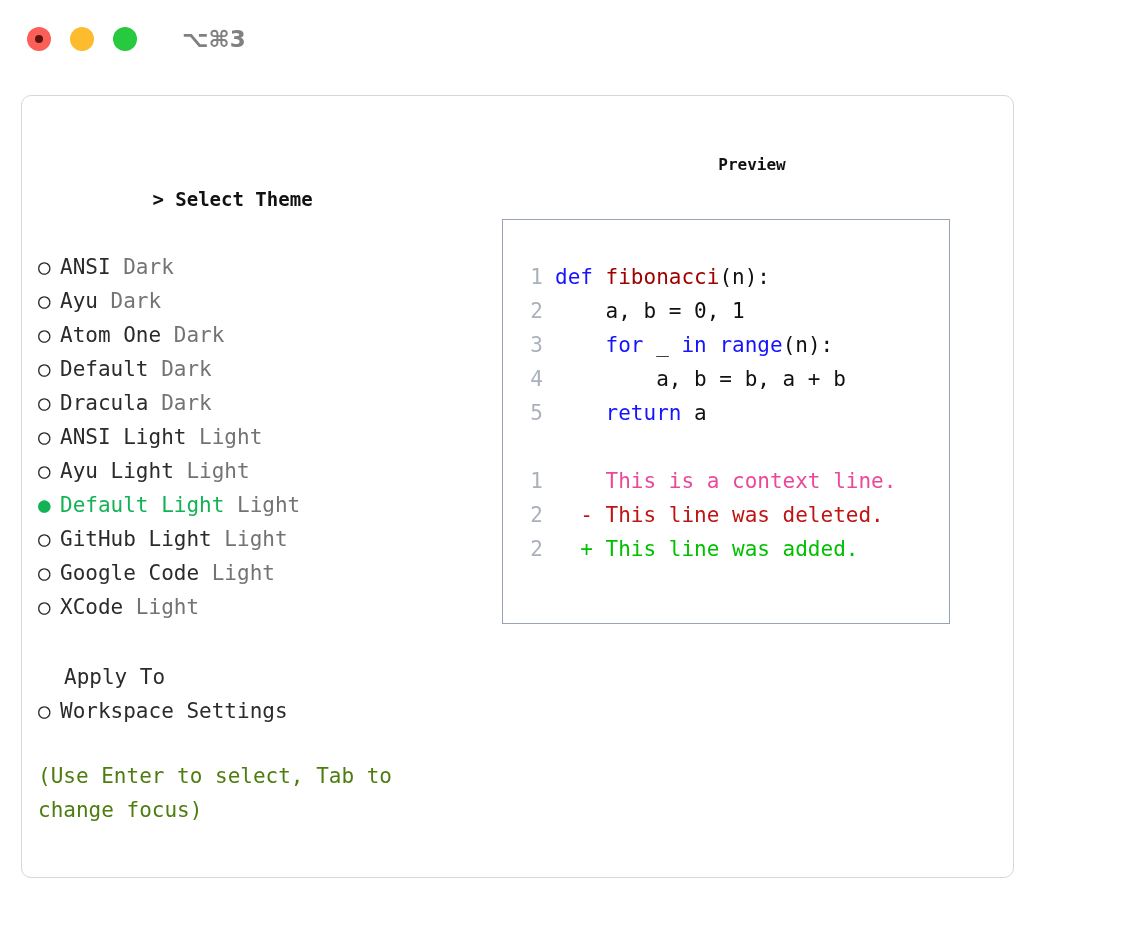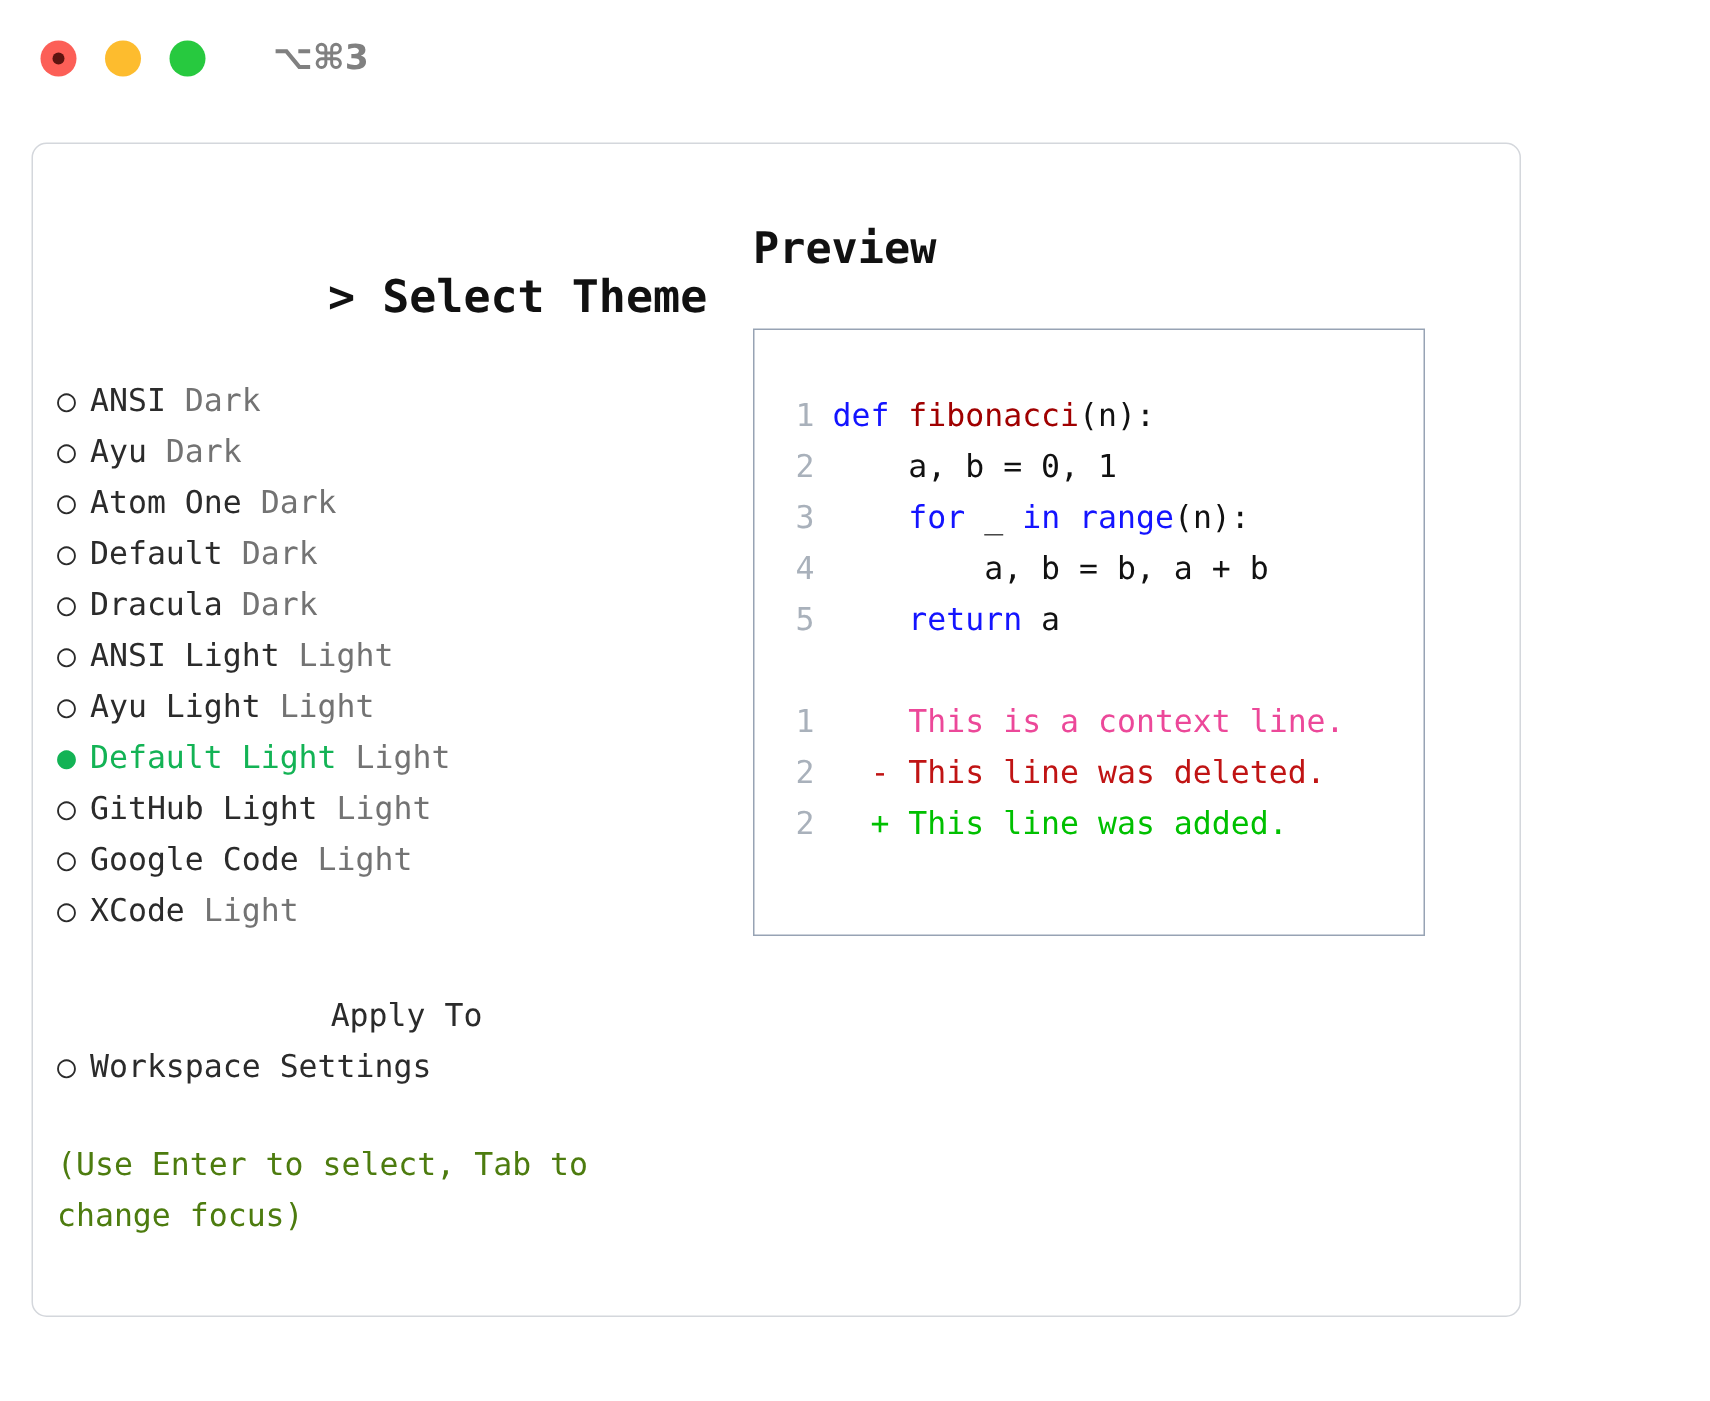--- a/index.html
+++ b/index.html
@@ -91,21 +91,21 @@
 
   
   .left-col {
     position: absolute;
     left: 16px;
     top: 52px;
     width: 440px;
   }
 
   .list-title {
-    font-size: 30px;
+    font-size: 19px;
     font-weight: bold;
     color: #111111;
     line-height: 34px;
     white-space: pre;
   }
   .list-title .caret { color: #111111; }
 
   .theme-row {
     font-size: 21px;
     line-height: 34px;
@@ -123,43 +123,43 @@
   .theme-row .variant { color: #737373; }
 
   .section-gap { height: 36px; }
 
   .apply-title {
     font-size: 21px;
     line-height: 34px;
     color: #2b2b2b;
     white-space: pre;
     padding-left: 26px;
-    text-align: center;
   }
 
   .hint {
     margin-top: 31px;
     font-size: 21px;
     line-height: 34px;
     color: #4d7c0f;
     width: 410px;
   }
 
   
   .right-col {
     position: absolute;
     left: 480px;
     top: 52px;
     width: 500px;
   }
   .preview-title {
-    font-size: 29px;
+    font-size: 16px;
     font-weight: bold;
     color: #111111;
     line-height: 34px;
+    text-align: center;
   }
   .preview-panel {
     margin-top: 37px;
     width: 448px;
     height: 405px;
     border: 1px solid #97a3b4;
     box-sizing: border-box;
     padding: 40px 0 0 18px;
   }
 

